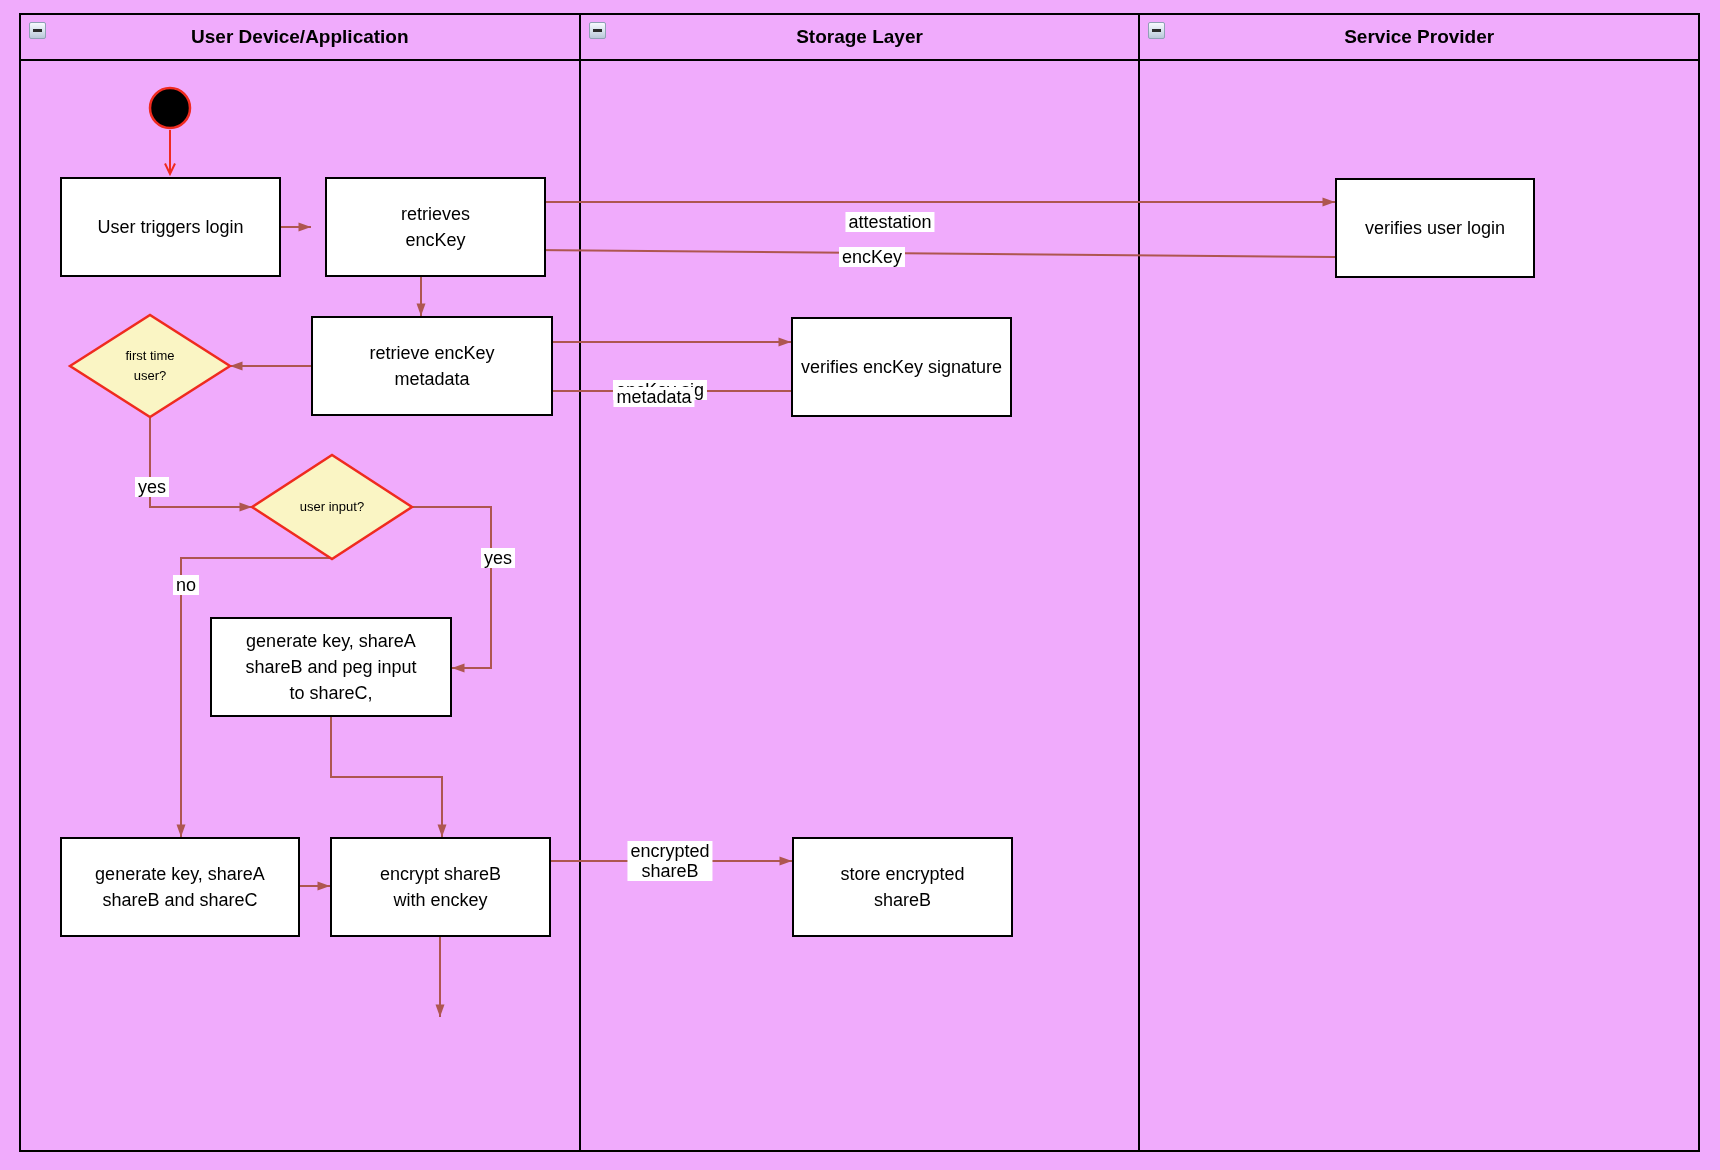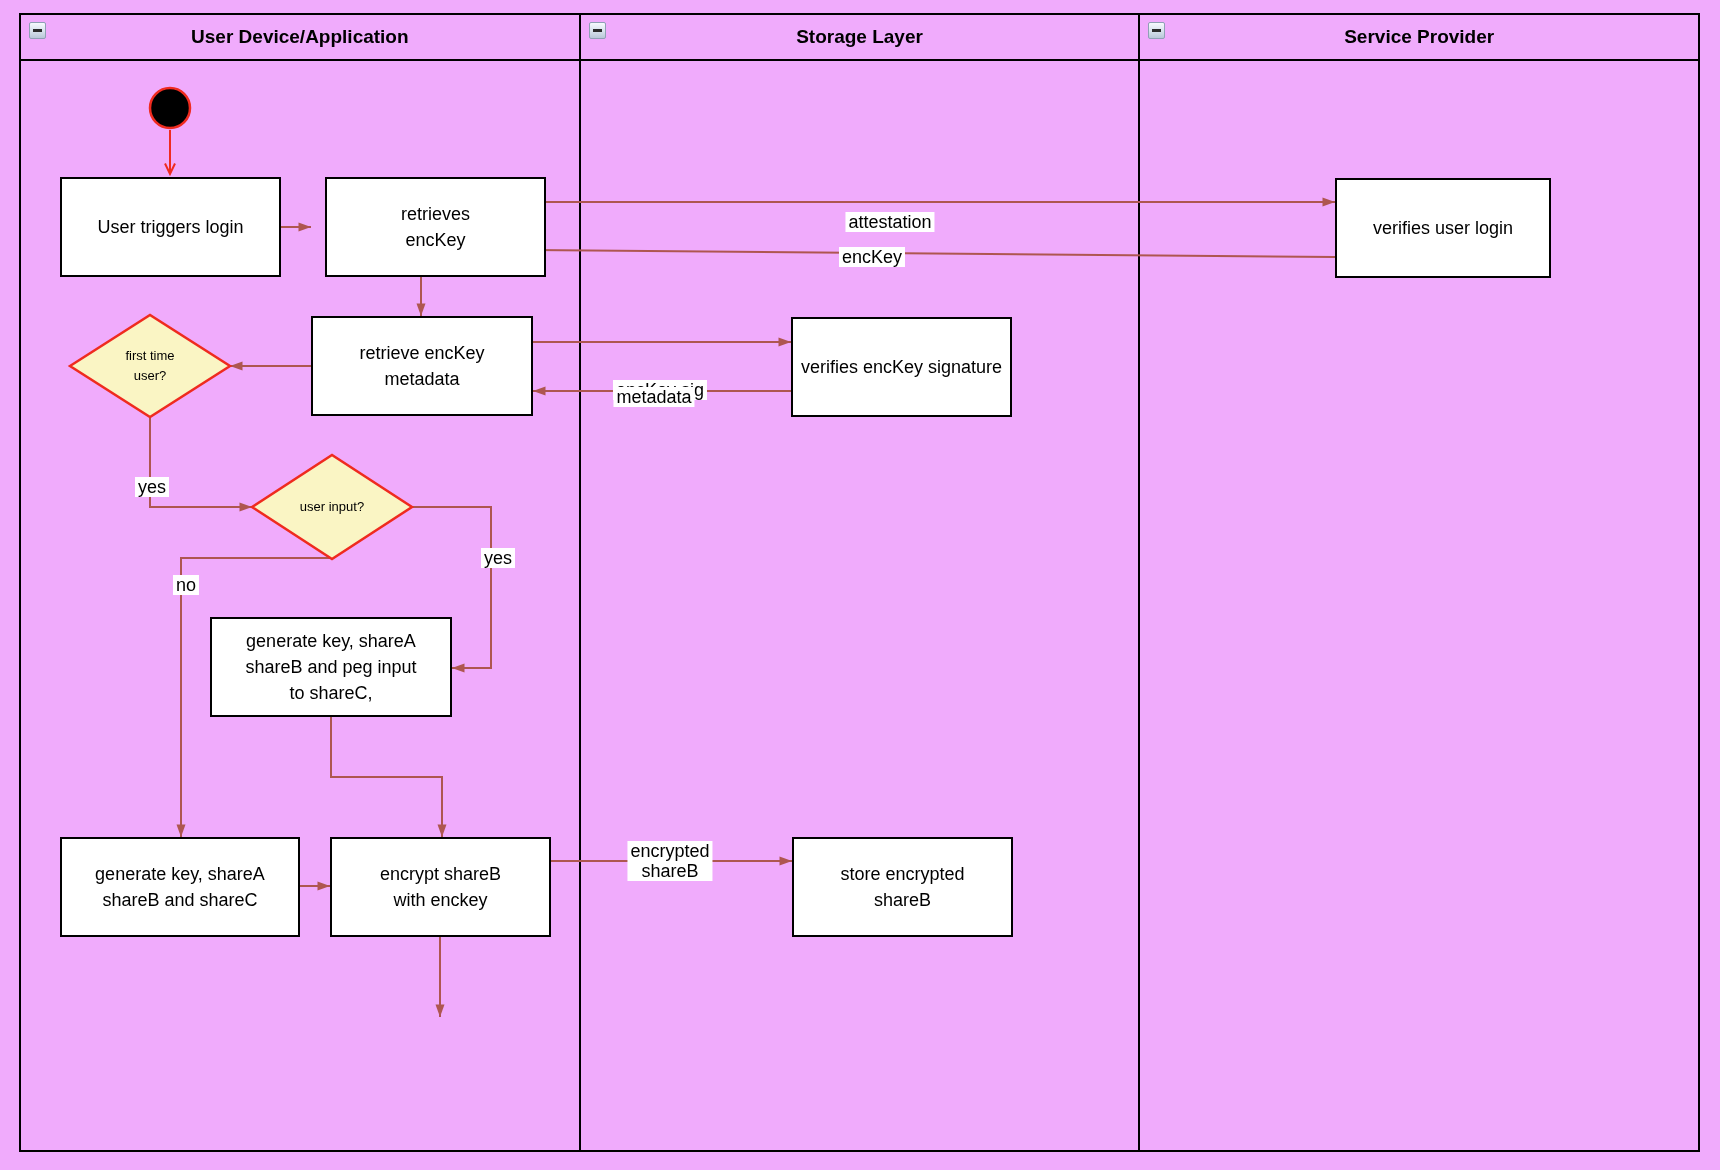--- a/index.html
+++ b/index.html
@@ -112,21 +112,21 @@
     <polygon class="decision" points="252,507 332,455 412,507 332,559"></polygon>
   </svg>
 
   <div class="node" style="left:60px;top:177px;width:221px;height:100px;">
     <span class="node-label">User triggers login</span>
   </div>
   <div class="node" style="left:325px;top:177px;width:221px;height:100px;">
     <span class="node-label">retrieves
 encKey</span>
   </div>
-  <div class="node" style="left:311px;top:316px;width:222px;height:100px;">
+  <div class="node" style="left:311px;top:316px;width:242px;height:100px;">
     <span class="node-label">retrieve encKey
 metadata</span>
   </div>
   <div class="node" style="left:210px;top:617px;width:242px;height:100px;">
     <span class="node-label">generate key, shareA
 shareB and peg input
 to shareC,</span>
   </div>
   <div class="node" style="left:60px;top:837px;width:240px;height:100px;">
     <span class="node-label">generate key, shareA
@@ -136,21 +136,21 @@
     <span class="node-label">encrypt shareB
 with enckey</span>
   </div>
   <div class="node nowrap" style="left:791px;top:317px;width:221px;height:100px;">
     <span class="node-label">verifies encKey signature</span>
   </div>
   <div class="node" style="left:792px;top:837px;width:221px;height:100px;">
     <span class="node-label">store encrypted
 shareB</span>
   </div>
-  <div class="node" style="left:1335px;top:178px;width:216px;height:100px;">
+  <div class="node" style="left:1335px;top:178px;width:200px;height:100px;">
     <span class="node-label">verifies user login</span>
   </div>
 
   <div class="decision-label" style="left:80px;top:326px;width:140px;height:80px;">
     <span class="decision-text">first time
 user?</span>
   </div>
   <div class="decision-label" style="left:252px;top:467px;width:160px;height:80px;">
     <span class="decision-text">user input?</span>
   </div>

